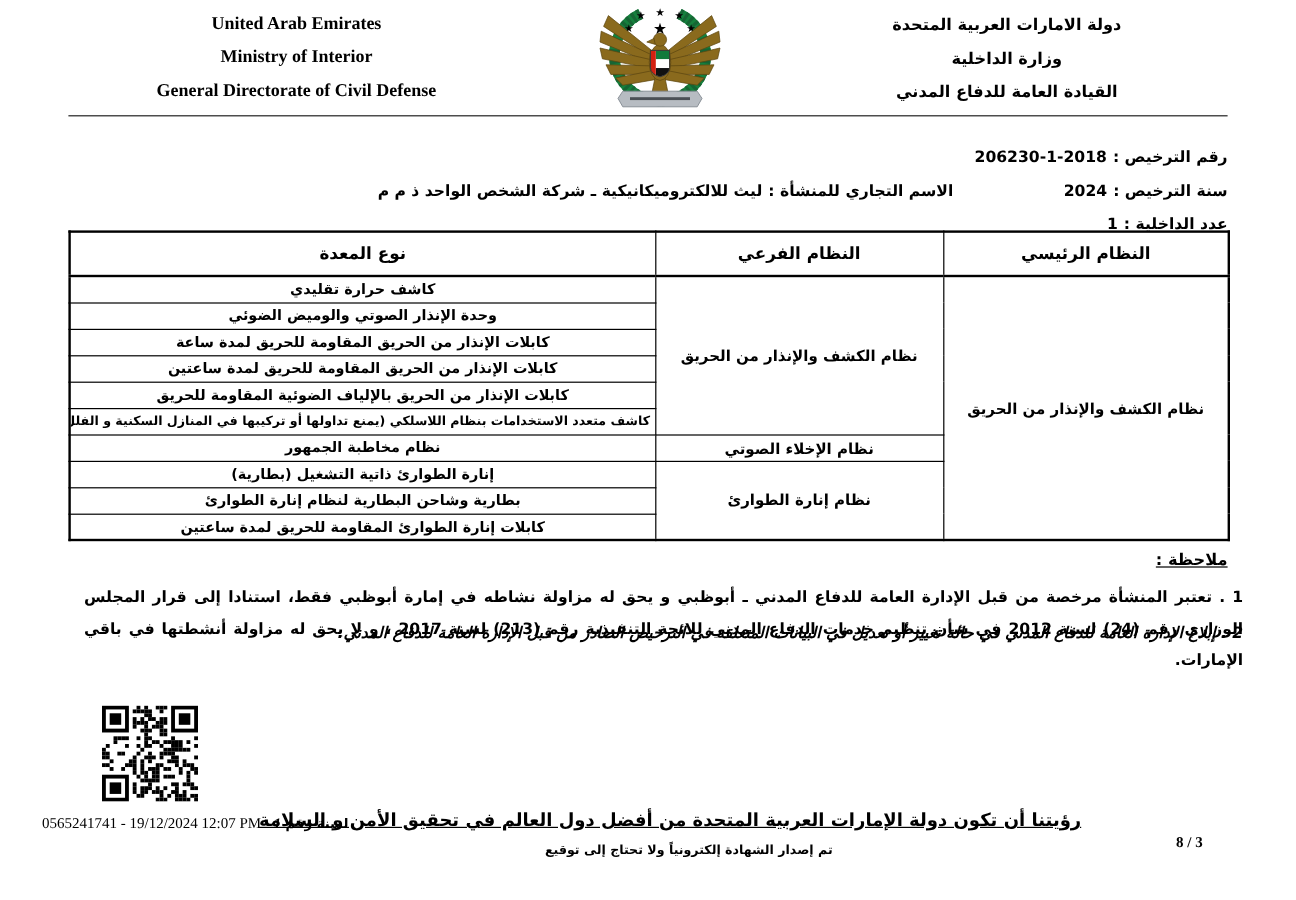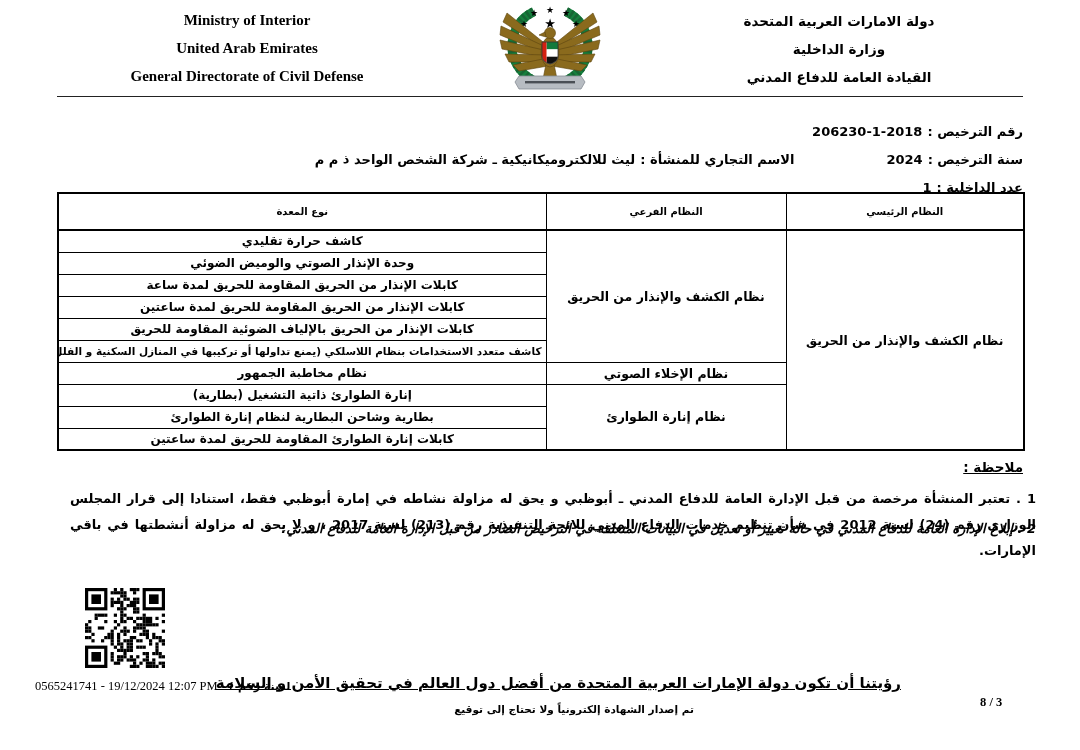--- a/index.html
+++ b/index.html
@@ -28,21 +28,21 @@
   .lic { right:57px; top:102px; direction:rtl; font-weight:bold; font-size:13px; width:966px; }
   .lic-row { display:flex; align-items:baseline; height:28px; direction:rtl; }
   .lic-row .gap { width:92px; }
   .lic-label { white-space:nowrap; }
   .lic-val { margin-right:5px; white-space:nowrap;margin-top:22px; }
 
   
   .eq-table-wrap { left:57px; top:192px; width:966px; }
   table { border-collapse:collapse; direction:rtl; width:966px; table-layout:fixed; border:2px solid #000; }
   th, td { border:1px solid #000; text-align:center; vertical-align:middle; font-weight:bold; padding:1px 4px; overflow:hidden; }
-  thead th { height:37px; font-size:10px; border-bottom:2px solid #000; }
+  thead th { height:37px; font-size:14px; border-bottom:2px solid #000; }
   tbody td { height:22px; font-size:12px; white-space:nowrap; }
   td.sys { font-size:12.5px; }
   td.eq-small { font-size:10.5px; }
   col.c-main { width:238px; } col.c-sub { width:240px; } col.c-eq { width:488px; }
 
   
   .note-head { right:57px; top:459px; direction:rtl; font-weight:bold; font-size:13.5px; text-decoration:underline; }
   .note-p { left:57px; width:966px; direction:rtl; font-weight:bold; font-size:13px; line-height:26px; text-align:justify;margin-left:13px; }
   .note-1 { top:486px; }
   .note-2 { top:516px;font-style:italic; }
@@ -56,22 +56,22 @@
             font-weight:bold; font-size:15px; text-decoration:underline; white-space:nowrap; }
   .e-issue { left:364px; top:703px; width:420px; text-align:center; direction:rtl;
              font-weight:bold; font-size:10.5px; }
   .page-no { left:980px; top:695px; width:60px; font-family:"Liberation Serif", serif;
              font-weight:bold; font-size:12.5px; }
 </style>
 </head>
 <body>
 
 <div class="abs hdr-en">
+  <div>United Arab Emirates</div>
   <div>Ministry of Interior</div>
-  <div>United Arab Emirates</div>
   <div>General Directorate of Civil Defense</div>
 </div>
 
 <div class="abs emblem">
   <svg width="116" height="94" viewBox="0 0 116 94">
 
     <path d="M74.1,11.6 A38,38 0 1 1 41.9,11.6" fill="#ffffff" stroke="#15803d" stroke-width="9"></path>
     <path d="M74.1,11.6 A38,38 0 1 1 41.9,11.6" fill="none" stroke="#166534" stroke-width="9" stroke-dasharray="2.5 2.2"></path>
 
     <g fill="#000">

